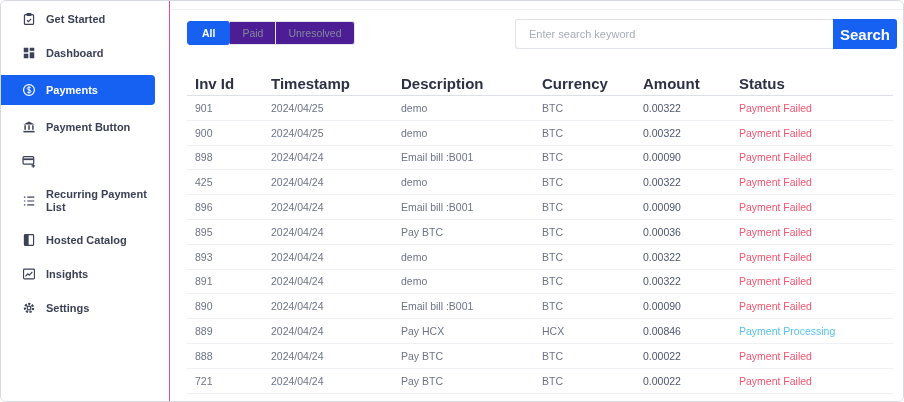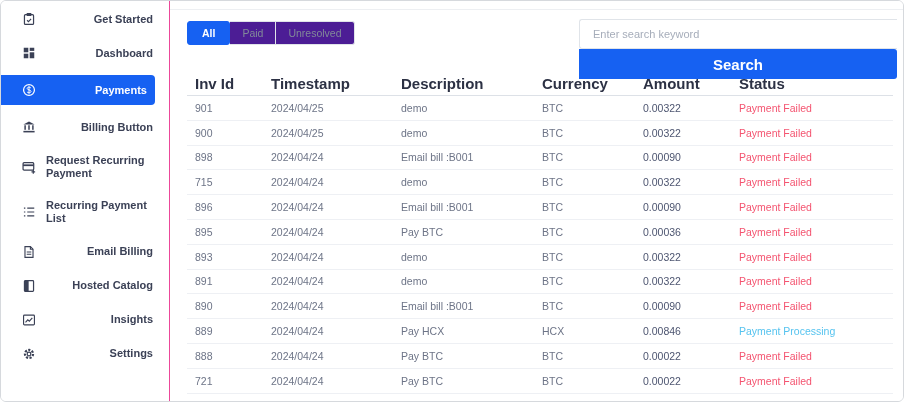--- a/index.html
+++ b/index.html
@@ -14,21 +14,20 @@
   }
 
   
   .sidebar { position:absolute; left:0; top:0; bottom:0; width:160px; background:#fff; }
   .sidebar nav { padding-top:6px; }
   .side-item {
     display:flex; align-items:center; gap:10px;
     padding:5px 8px 5px 21px; margin:0 0 10px 0;
     color:#3b4156; font-weight:700; font-size:11px; line-height:1.15;
     cursor:pointer;
-    justify-content:space-between;
   }
   .side-item .icon { display:flex; width:14px; flex:0 0 14px; align-items:center; }
   .side-item.active {
     background:var(--primary); color:#fff;
     border-radius:0 4px 4px 0; margin-right:6px;
     padding-top:8px; padding-bottom:8px;
   }
 
   
   .main { position:absolute; left:160px; right:0; top:0; bottom:0; border-left:1px solid #ec4899; background:#fff;margin-left:8px; }
@@ -43,21 +42,21 @@
     cursor:pointer;
   }
   .ftab:first-child { border-left-width:1px; border-radius:3px 0 0 3px; }
   .ftab:last-child  { border-radius:0 3px 3px 0; }
   .ftab.active {
     background:var(--primary); border-color:var(--primary);
     color:#fff; font-weight:700; border-radius:3px; padding:0 14px;
   }
 
   
-  .search-bar { position:absolute; top:18px; right:6px; display:flex;flex-direction:column; }
+  .search-bar { position:absolute; top:18px; right:6px; display:flex; }
   .search-input {
     width:318px; height:30px; border:1px solid #e0e4e9; border-right:none;
     border-radius:3px 0 0 3px; padding:0 13px; font-size:11px; color:#3c4356;
     font-family:"Liberation Sans", sans-serif; outline:none;
   }
   .search-input::placeholder { color:#a6adba; }
   .search-btn {
     height:30px; padding:0 7px; background:var(--primary); color:#fff;
     border:none; border-radius:0 3px 3px 0; font-weight:700; font-size:15px;
     font-family:"Liberation Sans", sans-serif; cursor:pointer;
@@ -116,49 +115,38 @@
         <div class="side-item">
           <span class="icon">
             <svg viewBox="0 0 16 16" width="14" height="14" fill="currentColor">
               <path d="M8 1.6L14.4 5H1.6z"></path>
               <rect x="2.7" y="6" width="1.7" height="5.2"></rect>
               <rect x="7.15" y="6" width="1.7" height="5.2"></rect>
               <rect x="11.6" y="6" width="1.7" height="5.2"></rect>
               <rect x="1.6" y="12.4" width="12.8" height="1.8"></rect>
             </svg>
           </span>
-          <span class="lbl">Billing Button</span>
+          <span class="lbl">Payment Button</span>
         </div>
         <div class="side-item">
           <span class="icon">
             <svg viewBox="0 0 16 16" width="14" height="14">
               <rect x="1.2" y="3" width="12.2" height="8.6" rx="1.2" fill="none" stroke="currentColor" stroke-width="1.4"></rect>
               <rect x="1.2" y="5" width="12.2" height="2" fill="currentColor"></rect>
               <path d="M10.8 13.6h4.2M12.9 11.5v4.2" stroke="currentColor" stroke-width="1.4" fill="none"></path>
             </svg>
           </span>
-          <span class="lbl">Request Recurring Payment</span>
         </div>
         <div class="side-item">
           <span class="icon">
             <svg viewBox="0 0 16 16" width="14" height="14" fill="none" stroke="currentColor" stroke-width="1.4">
               <path d="M2.2 3.6h1.6M6 3.6h8M2.2 8h1.6M6 8h8M2.2 12.4h1.6M6 12.4h8"></path>
             </svg>
           </span>
           <span class="lbl">Recurring Payment List</span>
-        </div>
-        <div class="side-item">
-          <span class="icon">
-            <svg viewBox="0 0 16 16" width="14" height="14" fill="none" stroke="currentColor" stroke-width="1.3">
-              <path d="M3.4 1.8h6.2l3 3v9.4H3.4z"></path>
-              <path d="M9.6 1.8v3h3"></path>
-              <path d="M5.4 8h5.2M5.4 10.6h5.2"></path>
-            </svg>
-          </span>
-          <span class="lbl">Email Billing</span>
         </div>
         <div class="side-item">
           <span class="icon">
             <svg viewBox="0 0 16 16" width="14" height="14">
               <rect x="2.8" y="1.8" width="10.4" height="12.4" rx="1" fill="none" stroke="currentColor" stroke-width="1.4"></rect>
               <rect x="2.8" y="1.8" width="4.8" height="12.4" fill="currentColor"></rect>
             </svg>
           </span>
           <span class="lbl">Hosted Catalog</span>
         </div>
@@ -225,21 +213,21 @@
           </div>
           <div class="trow">
             <div class="cell cell-inv_id">898</div>
             <div class="cell cell-timestamp">2024/04/24</div>
             <div class="cell cell-description">Email bill :B001</div>
             <div class="cell cell-currency">BTC</div>
             <div class="cell cell-amount">0.00090</div>
             <div class="cell cell-status" style="color: rgb(244, 84, 112);">Payment Failed</div>
           </div>
           <div class="trow">
-            <div class="cell cell-inv_id">715</div>
+            <div class="cell cell-inv_id">425</div>
             <div class="cell cell-timestamp">2024/04/24</div>
             <div class="cell cell-description">demo</div>
             <div class="cell cell-currency">BTC</div>
             <div class="cell cell-amount">0.00322</div>
             <div class="cell cell-status" style="color: rgb(244, 84, 112);">Payment Failed</div>
           </div>
           <div class="trow">
             <div class="cell cell-inv_id">896</div>
             <div class="cell cell-timestamp">2024/04/24</div>
             <div class="cell cell-description">Email bill :B001</div>

